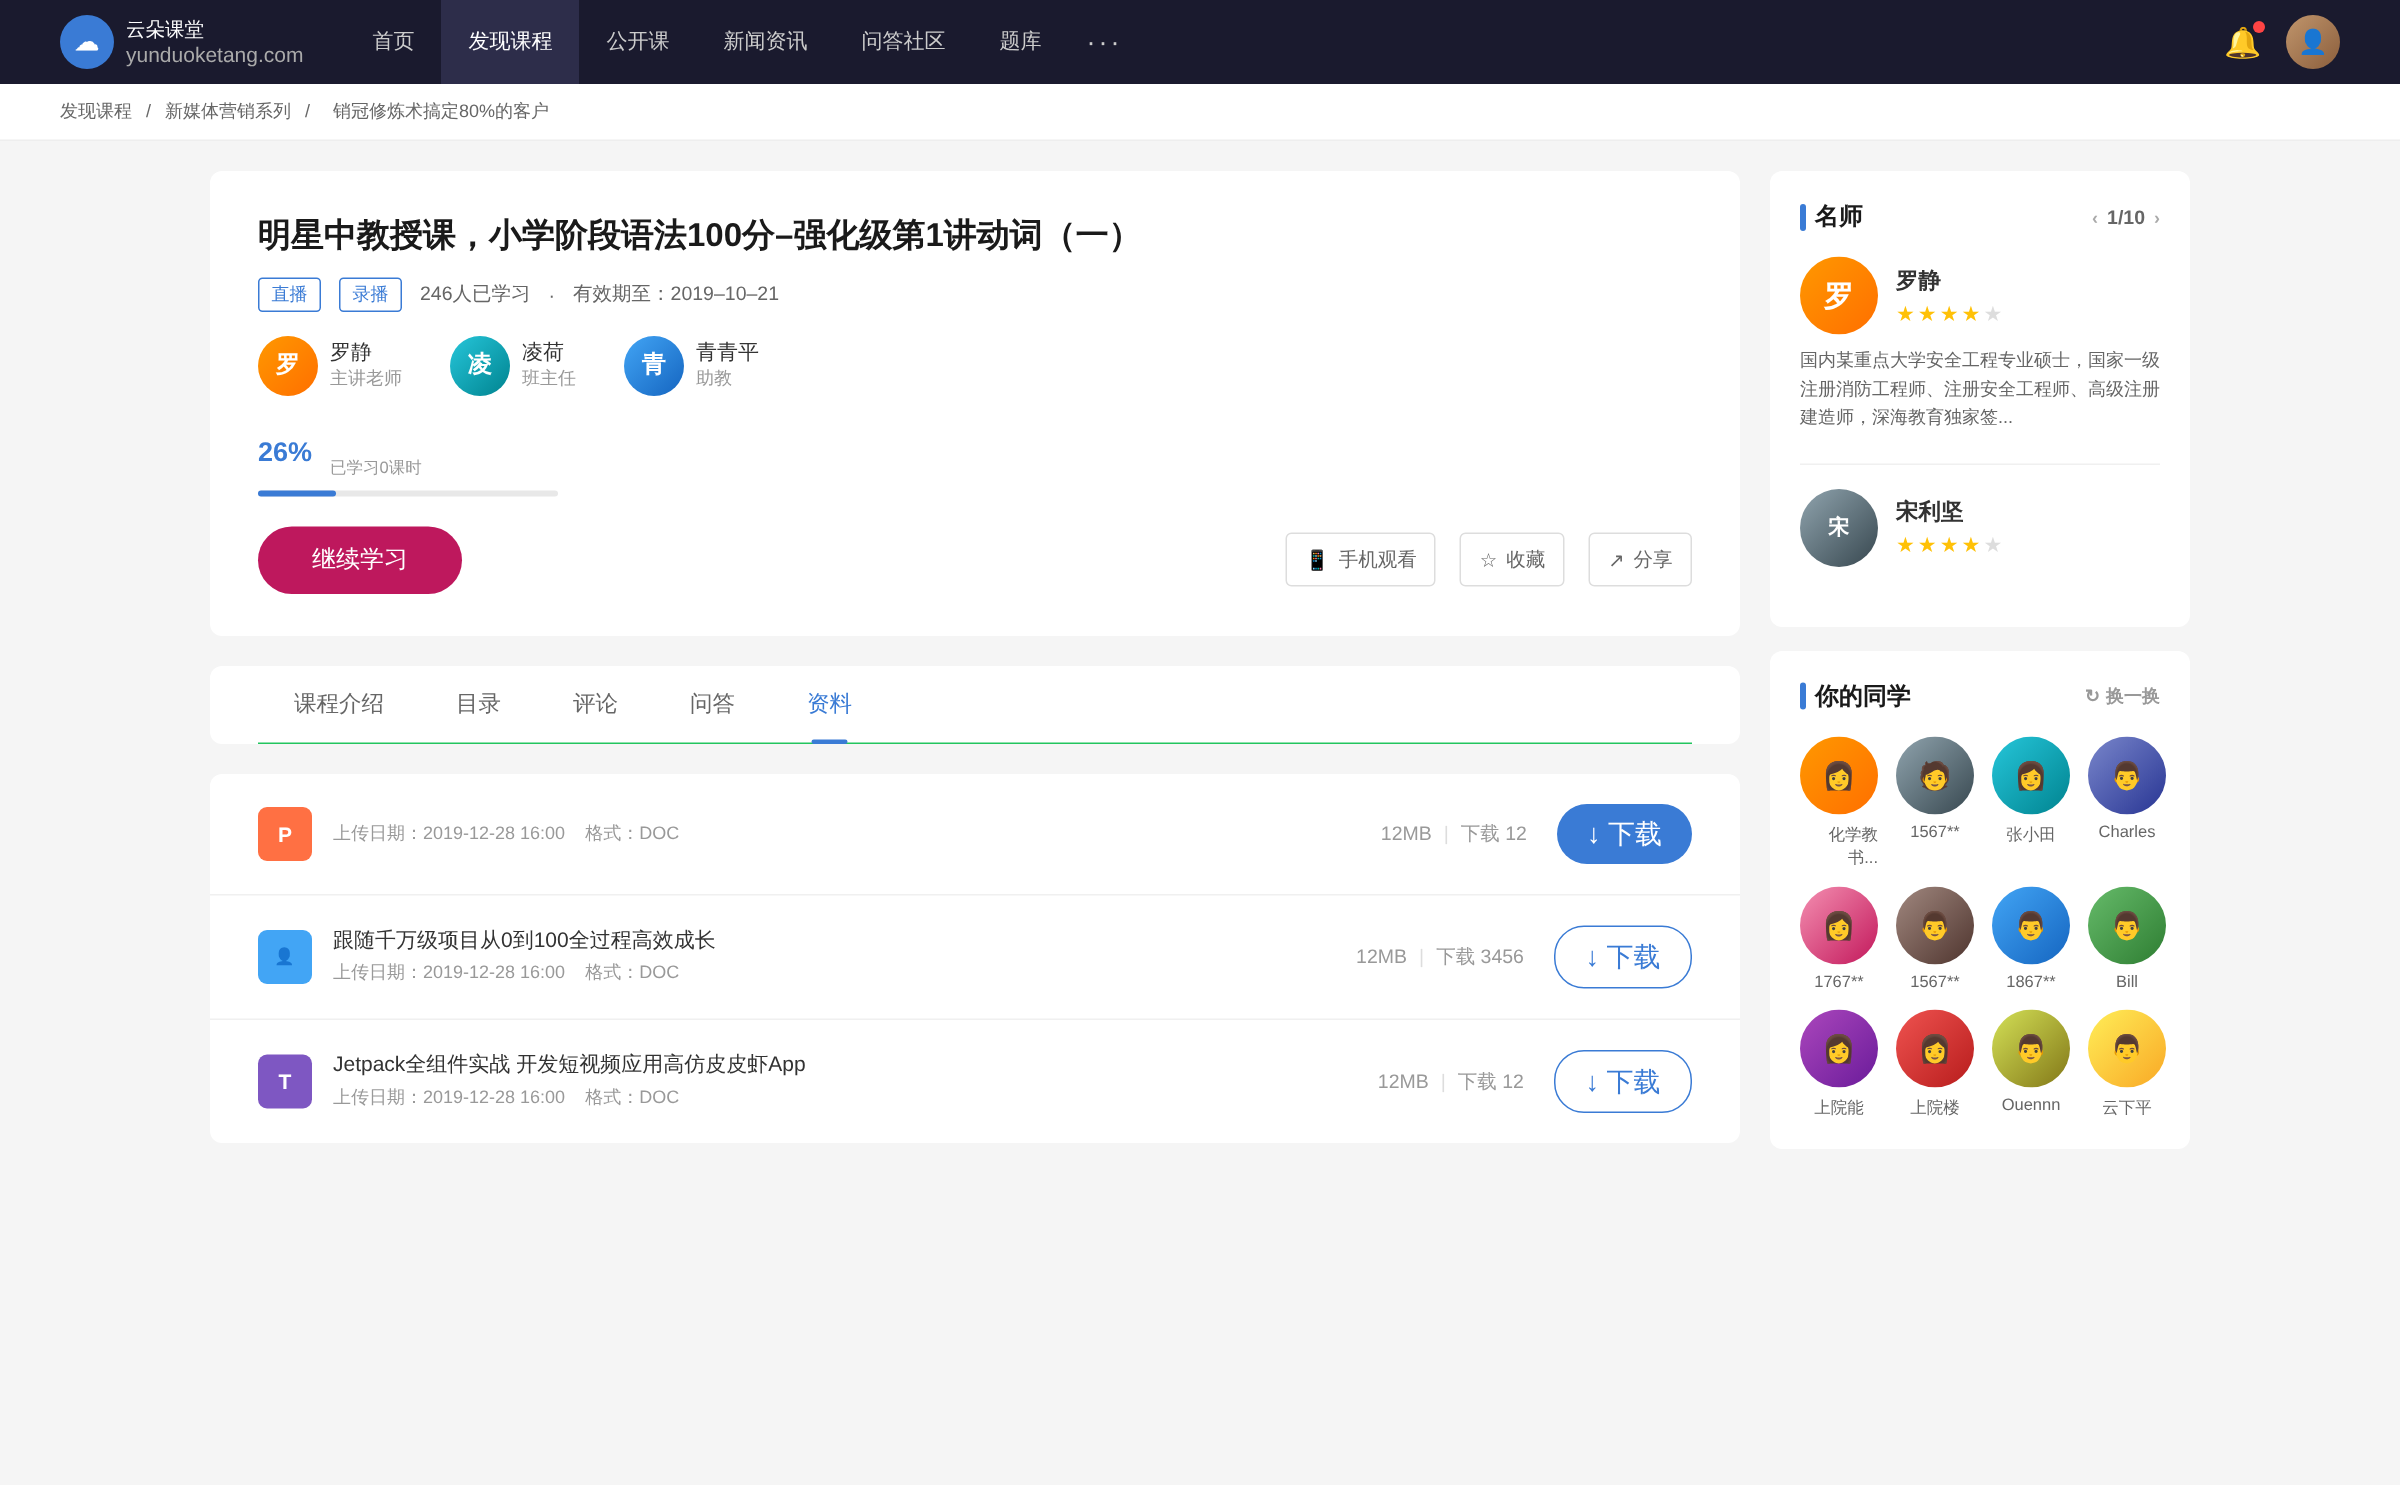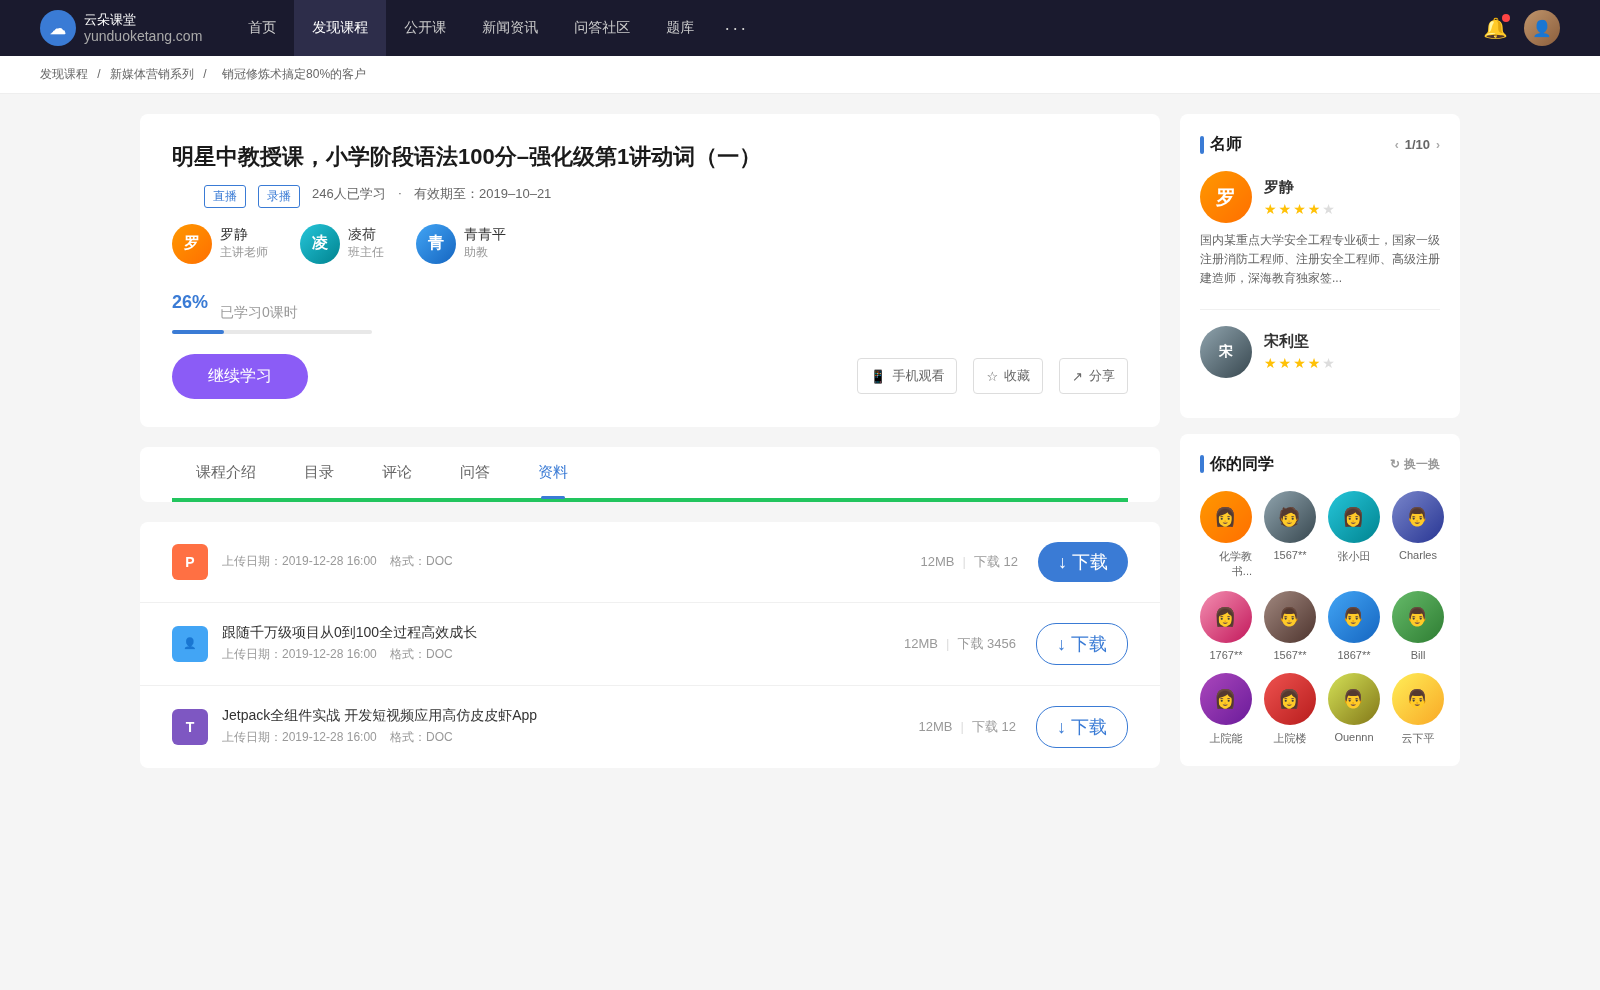--- a/index.html
+++ b/index.html
@@ -26,44 +26,44 @@
     .breadcrumb span { margin: 0 6px; }
 
     
     .main-container { max-width: 1400px; margin: 0 auto; padding: 20px 40px; display: flex; gap: 20px; }
     .left-content { flex: 1; }
     .right-sidebar { width: 280px; flex-shrink: 0; }
 
     
     .course-header-card { background: white; border-radius: 8px; padding: 28px 32px; margin-bottom: 20px; }
     .course-title { font-size: 22px; font-weight: bold; color: #1a1a1a; margin-bottom: 12px; line-height: 1.4; }
-    .course-meta { display: flex; gap: 12px; margin-bottom: 16px; font-size: 13px; color: #666; margin-left: 32px; }
+    .course-meta { display: flex; align-items: center; gap: 12px; margin-bottom: 16px; font-size: 13px; color: #666; }
     .badge { padding: 2px 8px; border-radius: 3px; font-size: 12px; font-weight: 500; }
     .badge-live { border: 1px solid #3a7bd5; color: #3a7bd5; }
     .badge-record { border: 1px solid #3a7bd5; color: #3a7bd5; }
     .instructors { display: flex; gap: 32px; margin-bottom: 20px; }
     .instructor-item { display: flex; align-items: center; gap: 8px; }
     .instructor-avatar { width: 40px; height: 40px; border-radius: 50%; overflow: hidden; flex-shrink: 0; }
     .avatar-placeholder { width: 100%; height: 100%; display: flex; align-items: center; justify-content: center; font-size: 16px; color: white; font-weight: bold; }
     .instructor-info .name { font-size: 14px; color: #333; font-weight: 500; }
     .instructor-info .role { font-size: 12px; color: #999; }
     .progress-section { margin-bottom: 20px; }
     .progress-header { display: flex; align-items: center; gap: 12px; margin-bottom: 8px; }
     .progress-pct { font-size: 18px; font-weight: bold; color: #3a7bd5; }
-    .progress-label { font-size: 14px; color: #999; margin-top: 20px; }
+    .progress-label { font-size: 11px; color: #999; margin-top: 20px; }
     .progress-bar-bg { height: 4px; background: #e8e8e8; border-radius: 2px; width: 200px; }
     .progress-bar-fill { height: 4px; background: #3a7bd5; border-radius: 2px; }
     .course-actions { display: flex; align-items: center; gap: 16px; }
-    .btn-continue { background: #8b5cf6; color: white; border: none; padding: 12px 36px; border-radius: 25px; font-size: 16px; cursor: pointer; font-weight: 500; }
+    .btn-continue { background: #be185d; color: white; border: none; padding: 12px 36px; border-radius: 25px; font-size: 16px; cursor: pointer; font-weight: 500; }
     .action-btns { margin-left: auto; display: flex; gap: 16px; }
     .action-btn { display: flex; align-items: center; gap: 6px; color: #666; cursor: pointer; font-size: 13px; padding: 8px 12px; border: 1px solid #ddd; border-radius: 4px; }
 
     
     .tabs-card { background: white; border-radius: 8px; padding: 0 32px; margin-bottom: 20px; }
-    .tabs-list { display: flex; border-bottom: 4px solid #22c55e; }
+    .tabs-list { display: flex; border-bottom: 1px solid #22c55e; }
     .tab-item { padding: 16px 24px; font-size: 15px; color: #666; cursor: pointer; position: relative; }
     .tab-item.active { color: #3a7bd5; font-weight: 500; }
     .tab-item.active::after { content: ''; position: absolute; bottom: -1px; left: 50%; transform: translateX(-50%); width: 24px; height: 3px; background: #3a7bd5; border-radius: 2px; }
 
     
     .resource-list { background: white; border-radius: 8px; }
     .resource-item { display: flex; align-items: center; padding: 20px 32px; border-bottom: 1px solid #f0f0f0; }
     .resource-item:last-child { border-bottom: none; }
     .resource-icon { width: 36px; height: 36px; border-radius: 6px; display: flex; align-items: center; justify-content: center; color: white; font-size: 14px; font-weight: bold; flex-shrink: 0; margin-right: 14px; }
     .resource-icon-p { background: #ff7043; }

